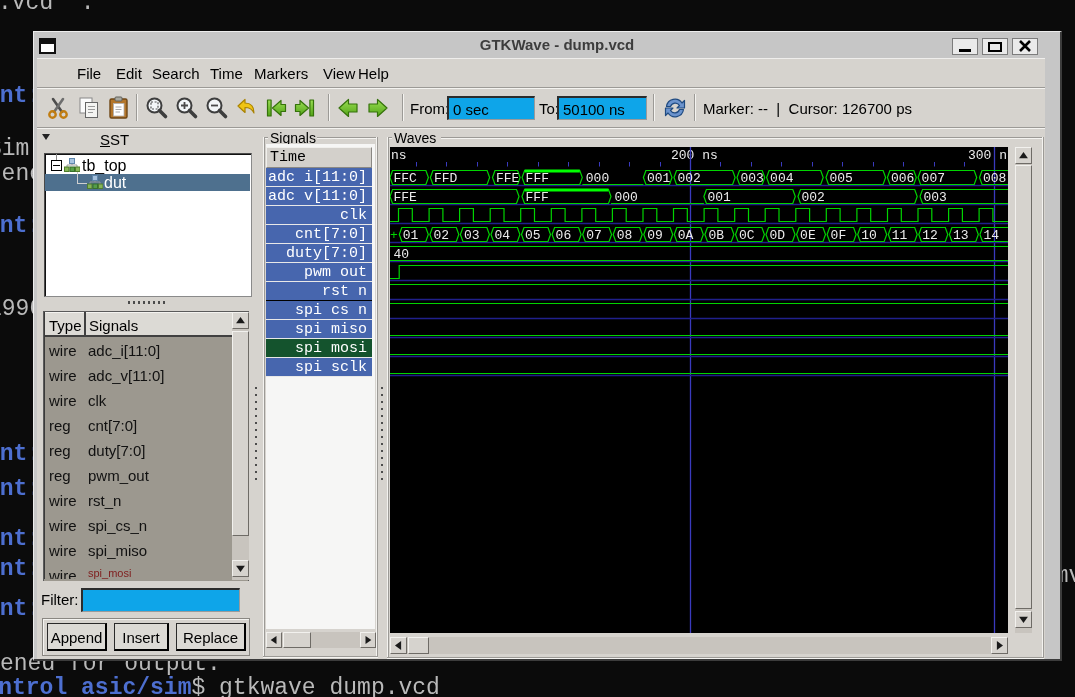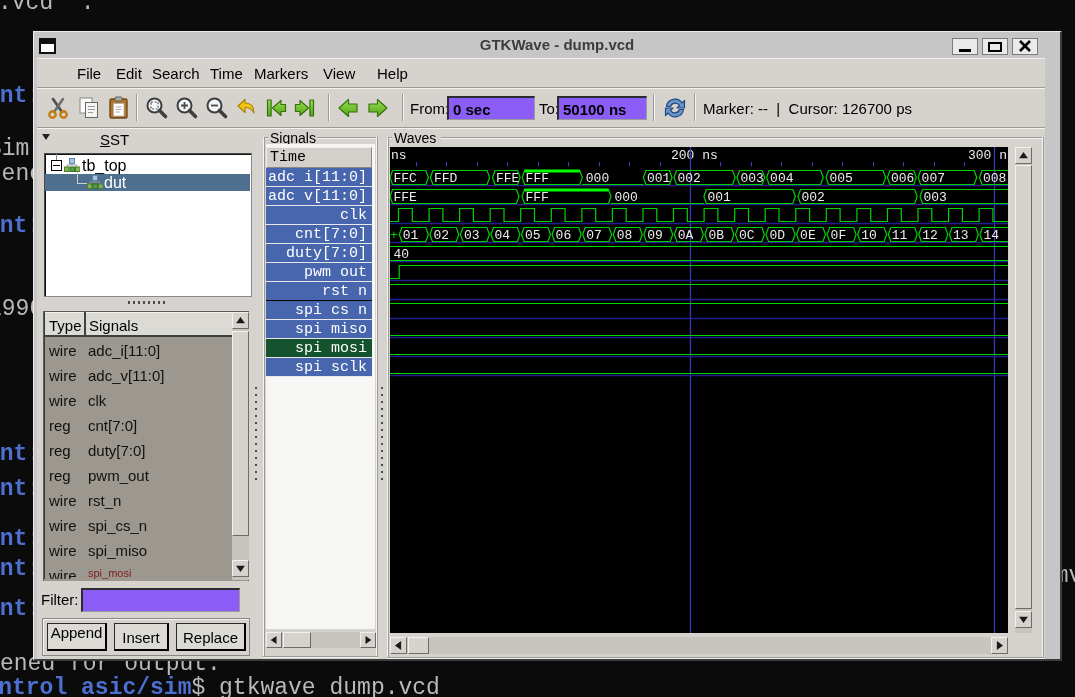--- a/index.html
+++ b/index.html
@@ -6,21 +6,21 @@
 .t{position:absolute;white-space:pre;font-family:"Liberation Mono",monospace;font-size:23px;line-height:25px;}
 .tg{color:#b9b9b9;}
 .tb{color:#4d6fd0;font-weight:bold;}
 #win{position:absolute;left:33px;top:31px;width:1029px;height:630px;background:#c6c6c6;
  border-top:1px solid #ededed;border-left:1px solid #ededed;border-right:2px solid #3c3c3c;border-bottom:2px solid #3c3c3c;
  font-family:"Liberation Sans",sans-serif;}
 .abs{position:absolute;}
 .lbl{position:absolute;font-family:"Liberation Sans",sans-serif;font-size:14px;color:#000;white-space:pre;}
 .mono{font-family:"Liberation Mono",monospace;}
 .wbtn{position:absolute;width:26px;height:17px;background:#eaeaea;border:1px solid #7c7c7c;}
-.entry{position:absolute;background:#8b5cf6;border-top:2px solid #2c2c2c;border-left:2px solid #2c2c2c;border-bottom:1px solid #9a9a9a;border-right:1px solid #9a9a9a;font-weight:bold;}
+.entry{position:absolute;background:#0ea5e9;border-top:2px solid #2c2c2c;border-left:2px solid #2c2c2c;border-bottom:1px solid #9a9a9a;border-right:1px solid #9a9a9a;}
 .sbtn{position:absolute;background:#d6d3ce;border-top:1px solid #f2f1ee;border-left:1px solid #f2f1ee;border-right:1px solid #6e6b66;border-bottom:1px solid #6e6b66;}
 .sep{position:absolute;width:2px;background:#9c9a96;border-right:1px solid #f4f3f0;}
 .grv{position:absolute;height:2px;background:#9c9a96;border-bottom:1px solid #f4f3f0;}
 .dotsv{position:absolute;width:2px;background-image:repeating-linear-gradient(#4c4c4c 0 2px,transparent 2px 7px);}
 </style></head><body>
 <div class="t tg" style="left:-2px;top:-9px;">.vcd' .</div>
 <div class="t tb" style="left:-14px;top:84px;">ont:</div>
 <div class="t tg" style="left:-12px;top:137px;">Sim</div>
 <div class="t tg" style="left:-26px;top:162px;">opene</div>
 <div class="t tb" style="left:-14px;top:214px;">ont:</div>
@@ -45,21 +45,21 @@
 <div class="wbtn" style="left:978px;top:6px;"><svg width="24" height="15">
         <path d="M7 2 L17 12 M17 2 L7 12" stroke="#000" stroke-width="2.6"></path>
       </svg></div>
 <div class="abs" style="left:3px;top:26px;width:1008px;height:31px;background:#d6d3ce;border-top:1px solid #efeeec;"></div>
 <div class="lbl" style="left:43px;top:33px;font-size:15px;">File</div>
 <div class="lbl" style="left:82px;top:33px;font-size:15px;">Edit</div>
 <div class="lbl" style="left:118px;top:33px;font-size:15px;">Search</div>
 <div class="lbl" style="left:176px;top:33px;font-size:15px;">Time</div>
 <div class="lbl" style="left:220px;top:33px;font-size:15px;">Markers</div>
 <div class="lbl" style="left:289px;top:33px;font-size:15px;">View</div>
-<div class="lbl" style="left:343px;top:33px;font-size:15px;">Help</div>
+<div class="lbl" style="left:324px;top:33px;font-size:15px;">Help</div>
 <div class="grv" style="left:3px;top:55px;width:1008px;"></div>
 <div class="abs" style="left:3px;top:57px;width:1008px;height:39px;background:#d6d3ce;"></div>
 <div class="grv" style="left:3px;top:95px;width:1008px;"></div>
 <div class="abs" style="left:13px;top:64px;width:24px;height:24px;"><svg width="24" height="24" viewBox="0 0 24 24">
         <path d="M6 3 L15 16" stroke="#4d4d4d" stroke-width="2.6" stroke-linecap="round"></path>
         <path d="M16 3 L7 16" stroke="#6e6e6e" stroke-width="2.6" stroke-linecap="round"></path>
         <circle cx="5.5" cy="18.5" r="3.2" fill="none" stroke="#c17d11" stroke-width="2.4"></circle>
         <circle cx="16.5" cy="18.5" r="3.2" fill="none" stroke="#c17d11" stroke-width="2.4"></circle>
       </svg></div>
 <div class="abs" style="left:43px;top:64px;width:24px;height:24px;"><svg width="24" height="24" viewBox="0 0 24 24">
@@ -187,21 +187,21 @@
 <div class="sbtn" style="left:198px;top:280px;width:17px;height:17px;"><svg width="15" height="15" viewBox="0 0 17 17">
         <polygon points="8.5,4.5 3.5,11.5 13.5,11.5" fill="#1a1a1a"></polygon>
       </svg></div>
 <div class="sbtn" style="left:198px;top:299px;width:17px;height:205px;"></div>
 <div class="sbtn" style="left:198px;top:528px;width:17px;height:17px;"><svg width="15" height="15" viewBox="0 0 17 17">
         <polygon points="8.5,12.5 3.5,5.5 13.5,5.5" fill="#1a1a1a"></polygon>
       </svg></div>
 <div class="lbl" style="left:7px;top:559px;font-size:15px;">Filter:</div>
 <div class="entry" style="left:47px;top:556px;width:159px;height:24px;"></div>
 <div class="abs" style="left:8px;top:586px;width:208px;height:38px;border:1px solid #8a8782;box-shadow:inset 1px 1px 0 #f4f3f0;"></div>
-<div class="abs" style="left:13px;top:591px;width:60px;height:28px;background:#dcdad5;border:1px solid #2a2a2a;border-right:2px solid #000;border-bottom:2px solid #000;text-align:center;font-size:15px;font-family:'Liberation Sans',sans-serif;">Append</div>
+<div class="abs" style="left:13px;top:591px;width:60px;height:28px;background:#dcdad5;border:1px solid #2a2a2a;border-right:2px solid #000;border-bottom:2px solid #000;text-align:center;font-size:15px;padding-top:5px;font-family:'Liberation Sans',sans-serif;">Append</div>
 <div class="abs" style="left:80px;top:591px;width:55px;height:28px;background:#dcdad5;border:1px solid #2a2a2a;border-right:2px solid #000;border-bottom:2px solid #000;text-align:center;font-size:15px;padding-top:5px;font-family:'Liberation Sans',sans-serif;">Insert</div>
 <div class="abs" style="left:142px;top:591px;width:70px;height:28px;background:#dcdad5;border:1px solid #2a2a2a;border-right:2px solid #000;border-bottom:2px solid #000;text-align:center;font-size:15px;padding-top:5px;font-family:'Liberation Sans',sans-serif;">Replace</div>
 <div class="dotsv" style="left:221px;top:355px;height:96px;"></div>
 <div class="dotsv" style="left:347px;top:355px;height:96px;"></div>
 <div class="grv" style="left:229px;top:105px;width:5px;"></div>
 <div class="lbl" style="left:236px;top:98px;font-size:14px;">Signals</div>
 <div class="grv" style="left:283px;top:105px;width:61px;"></div>
 <div class="abs" style="left:229px;top:105px;width:2px;height:521px;background:#9c9a96;border-left:1px solid #f4f3f0;"></div>
 <div class="abs" style="left:342px;top:105px;width:2px;height:521px;background:#9c9a96;border-left:1px solid #f4f3f0;"></div>
 <div class="grv" style="left:229px;top:624px;width:115px;"></div>

